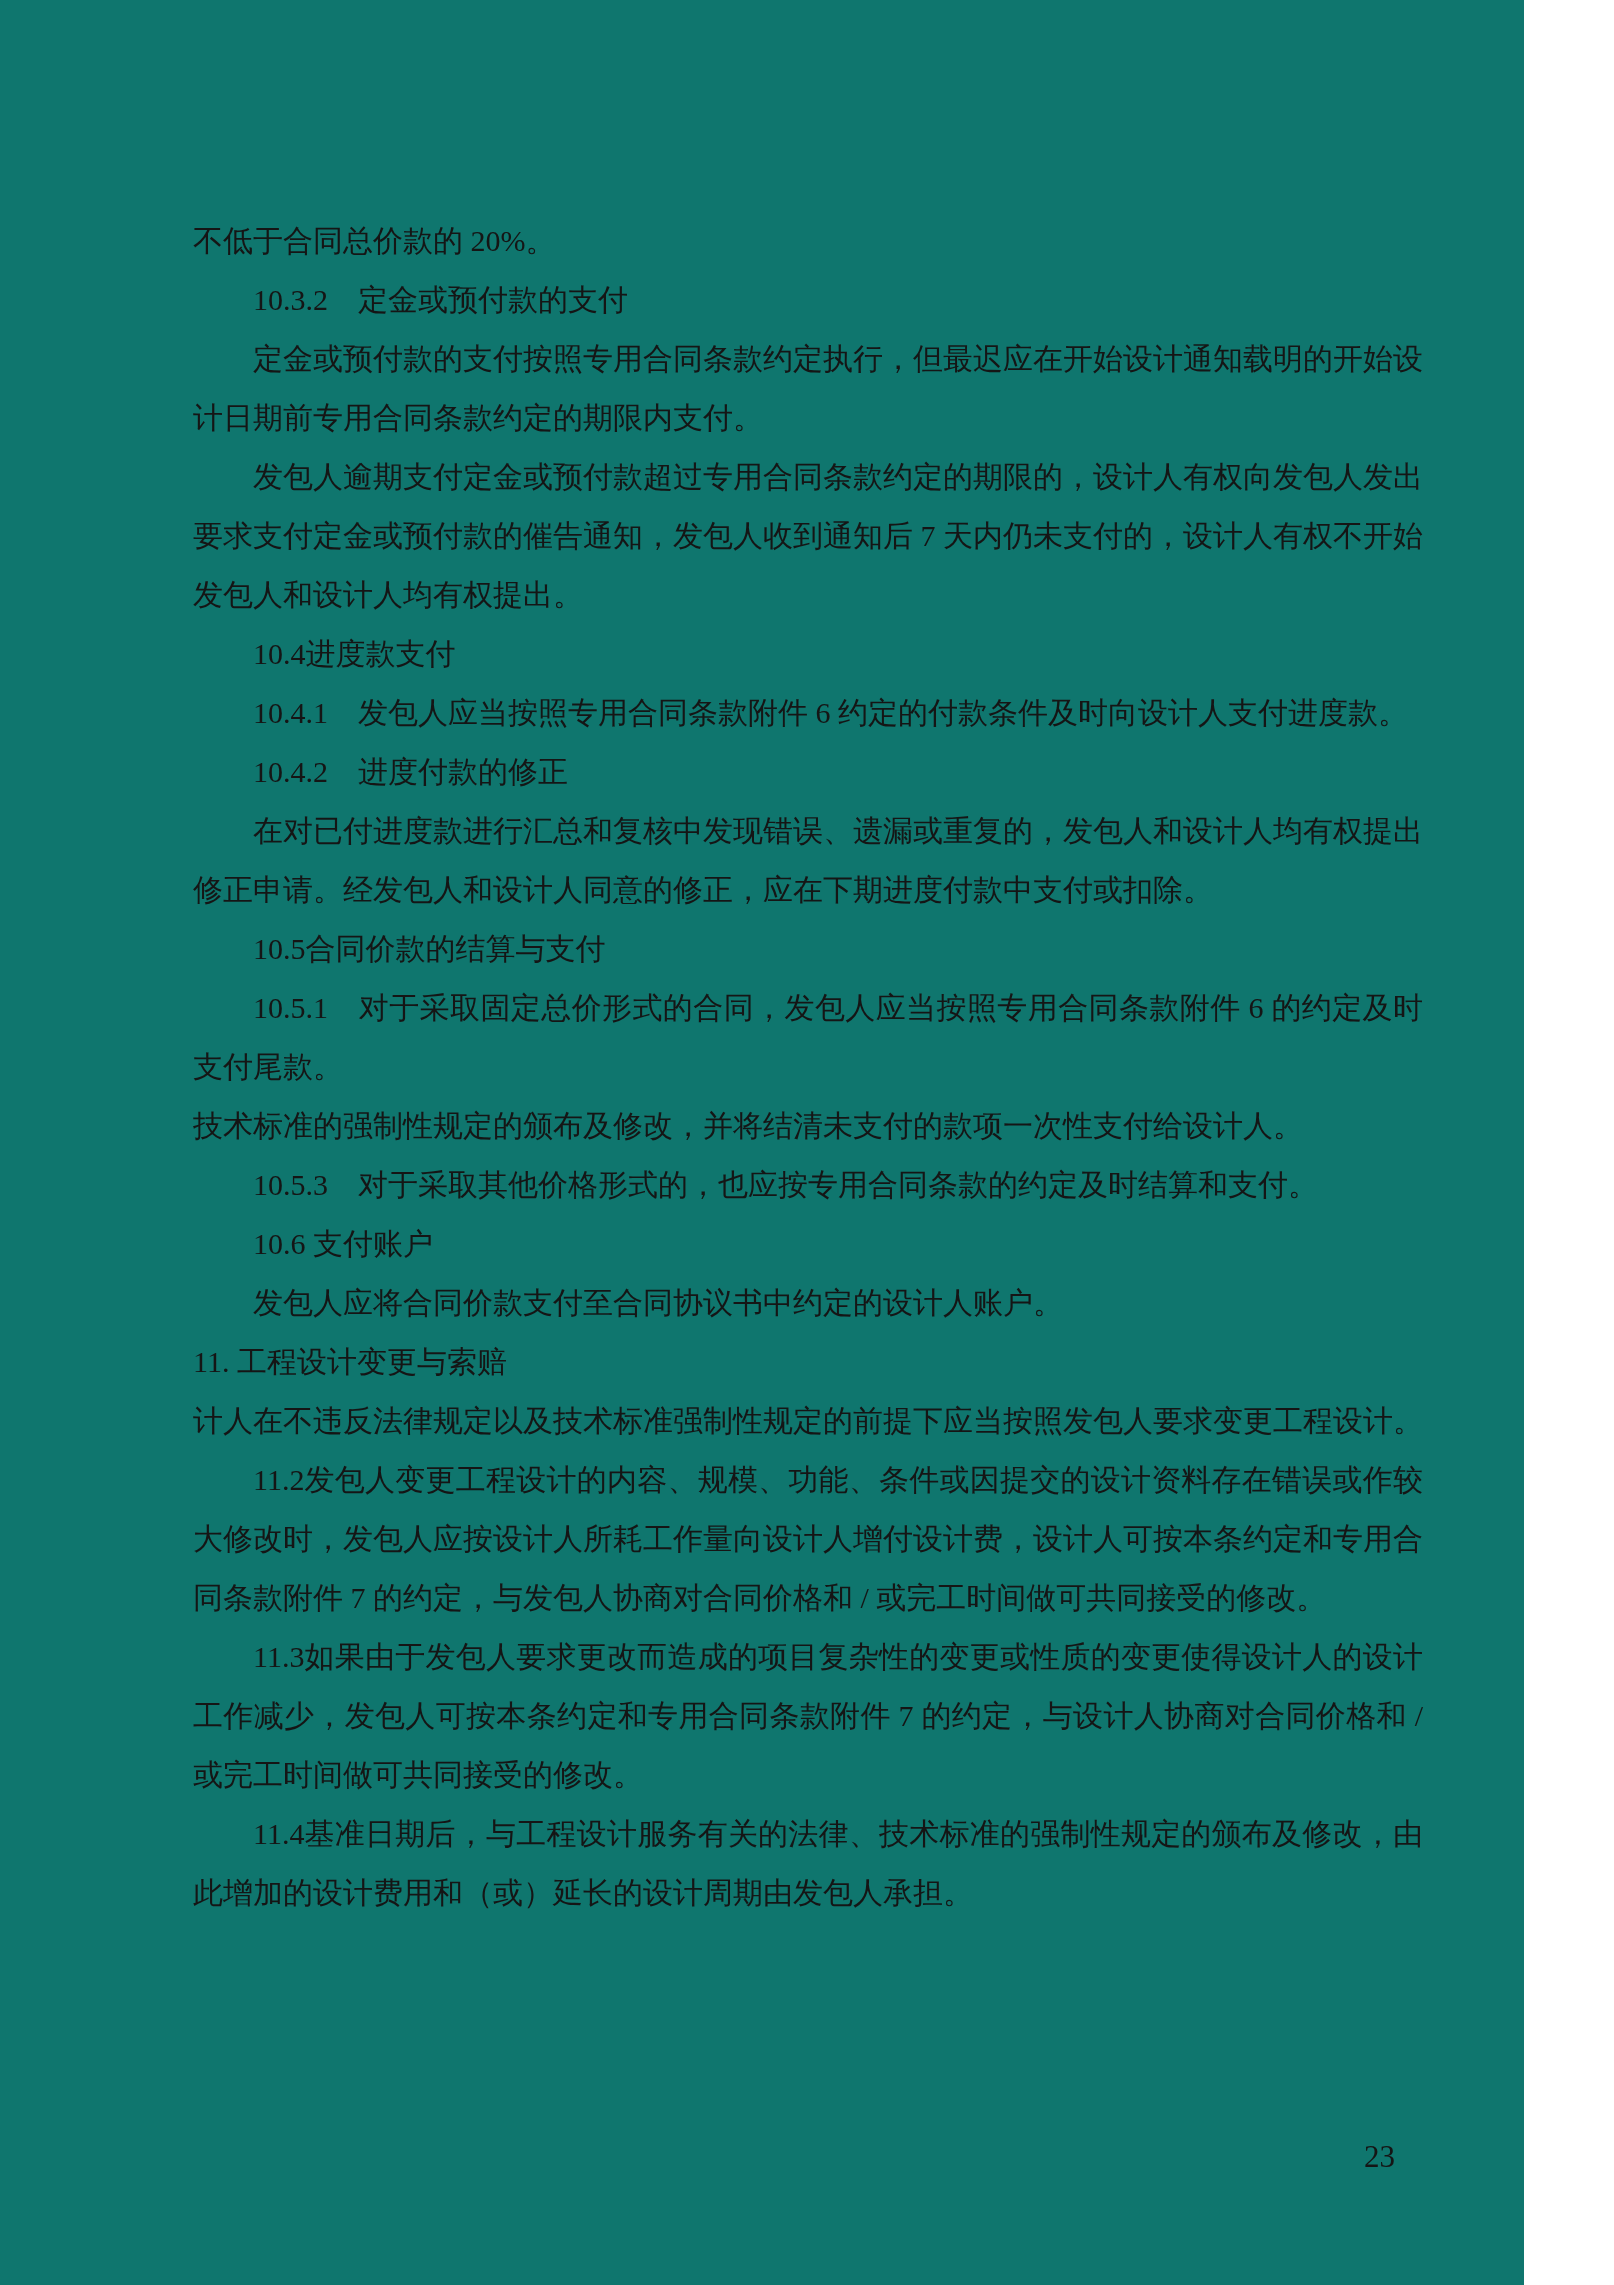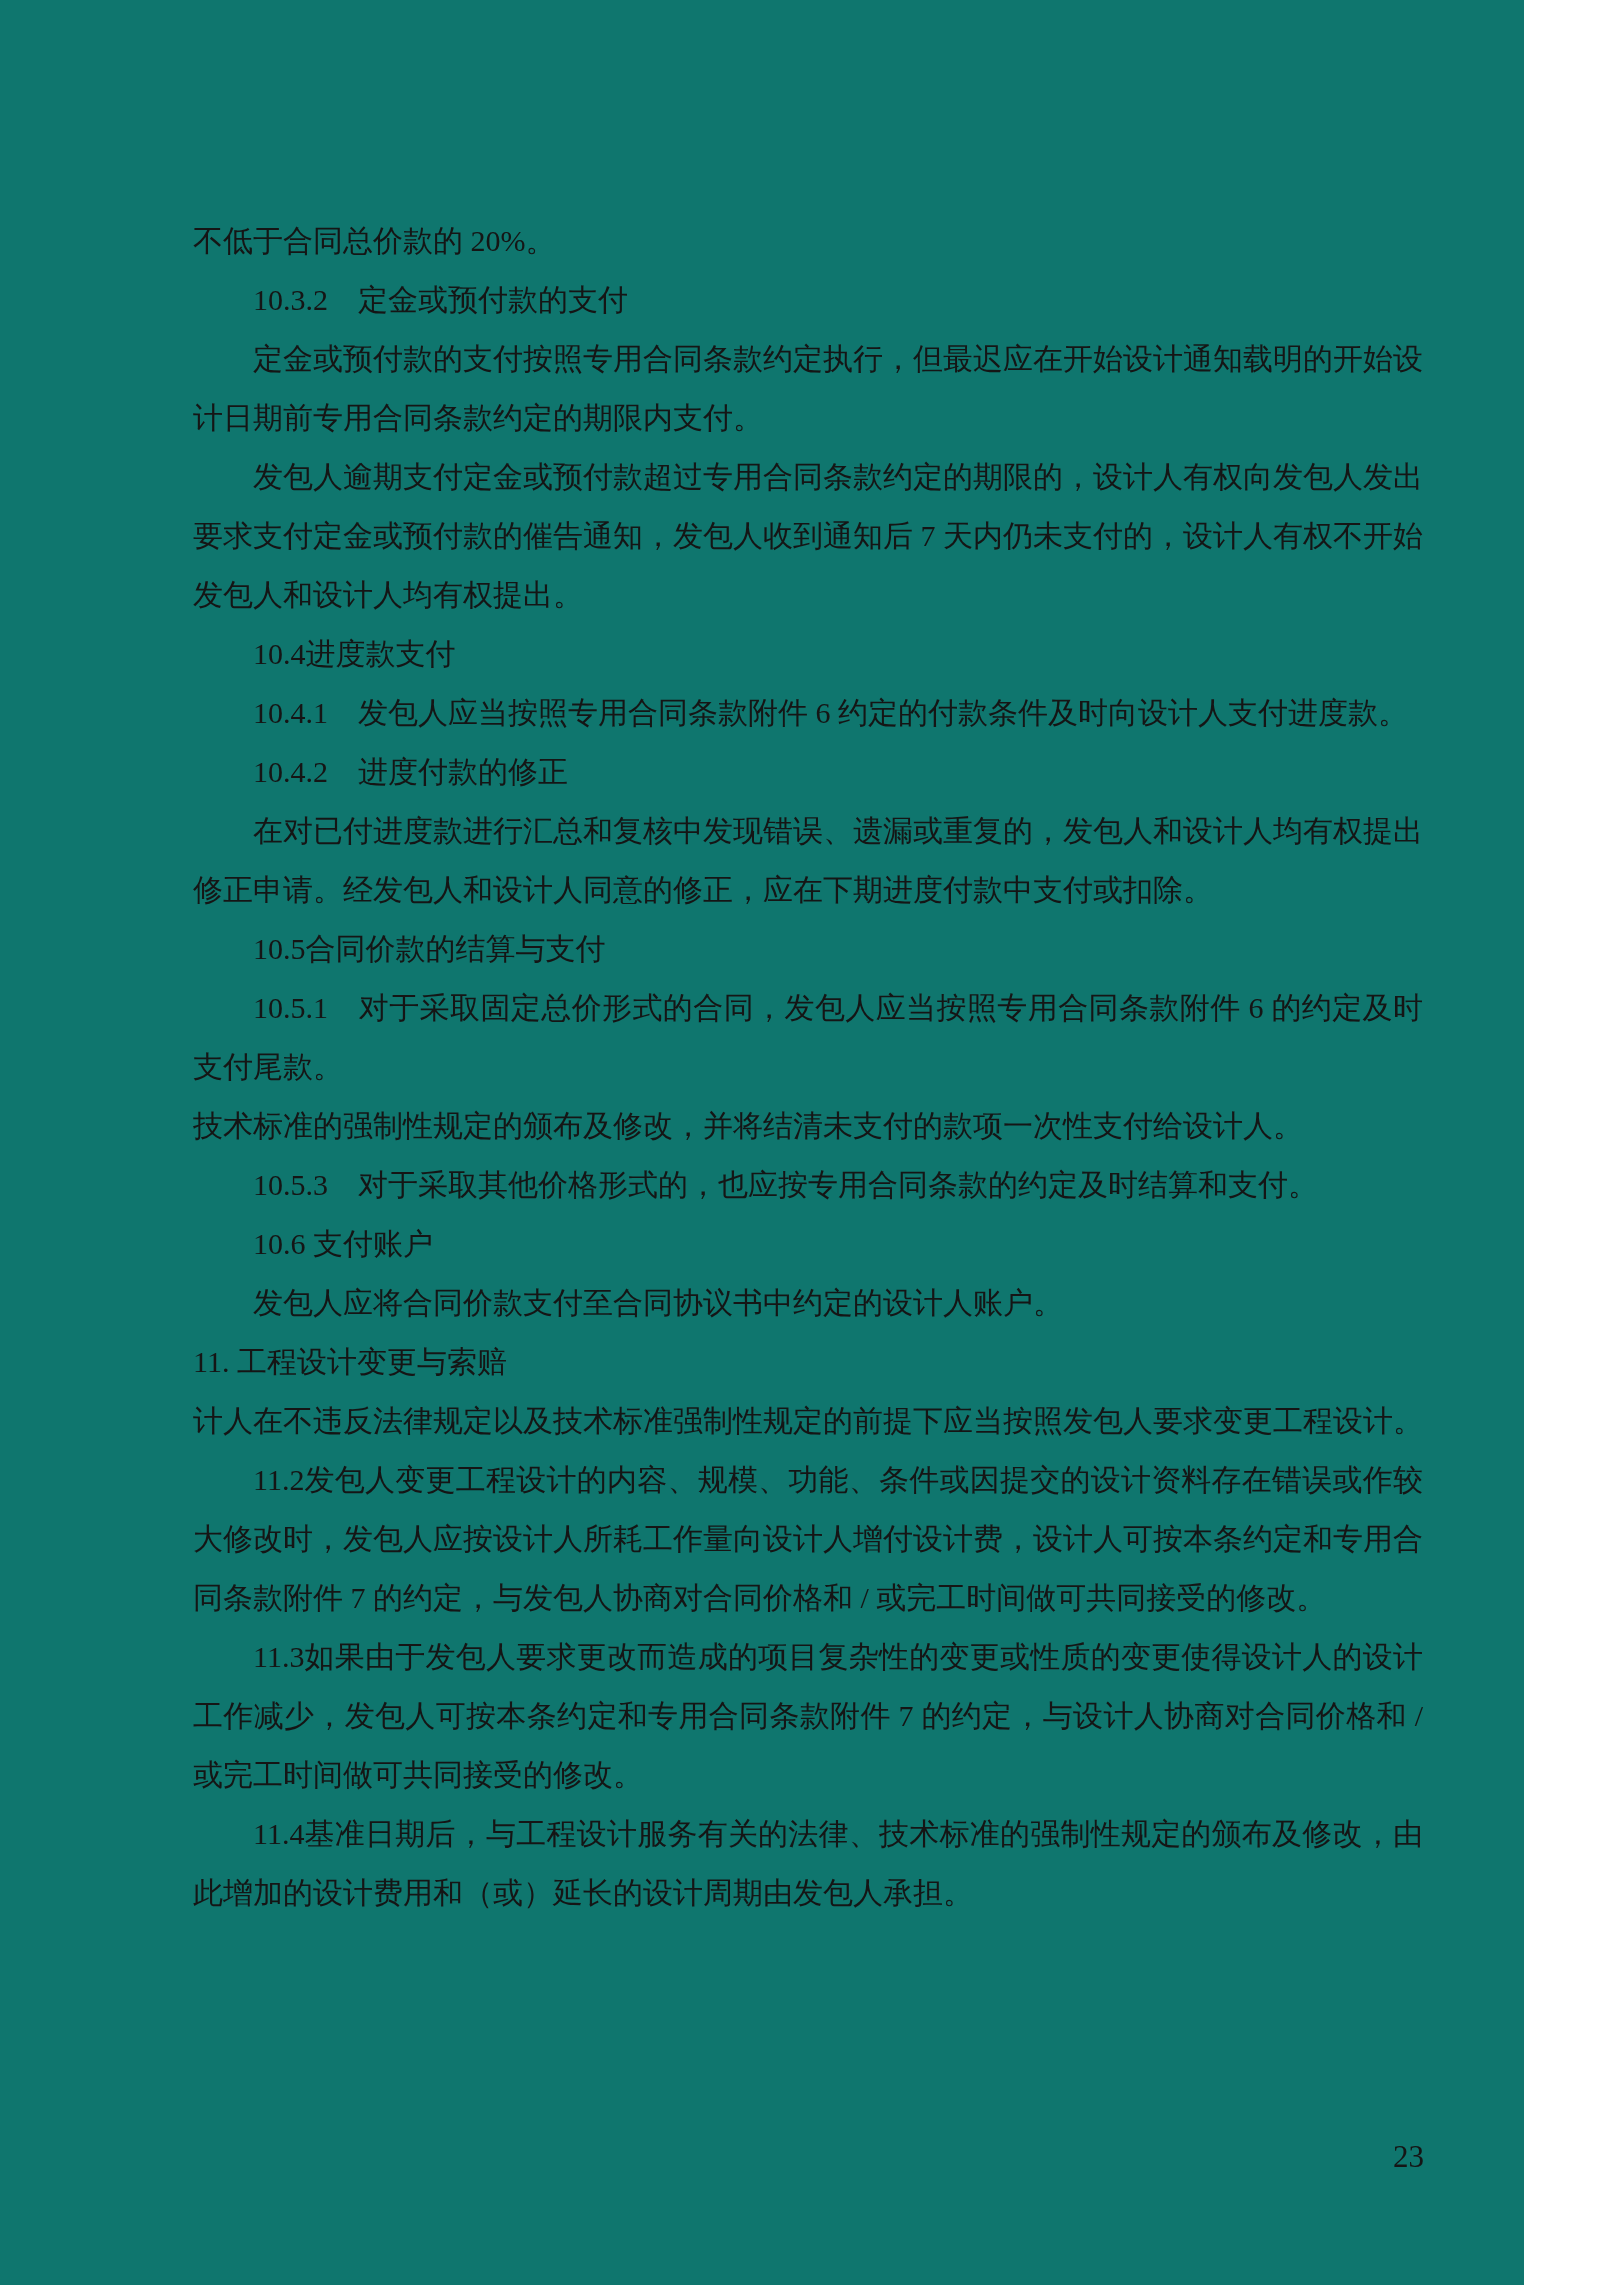--- a/index.html
+++ b/index.html
@@ -33,21 +33,21 @@
     white-space: normal;
     text-align: justify;
     text-align-last: justify;
   }
   
   .ln.in {
     padding-left: 60px;
   }
   .pagenum {
     position: absolute;
-    left: 1393px;
+    left: 1364px;
     top: 2140px;
     font-size: 31px;
     line-height: 34px;
     color: #151515;
   }
 </style>
 </head>
 <body>
 
 <div class="page">

